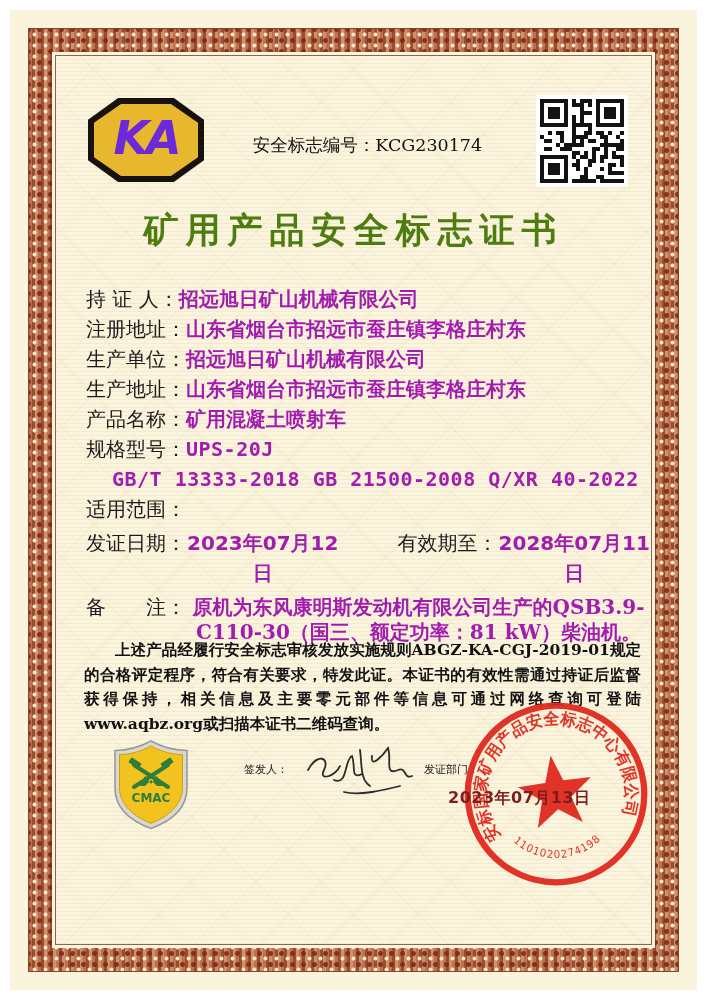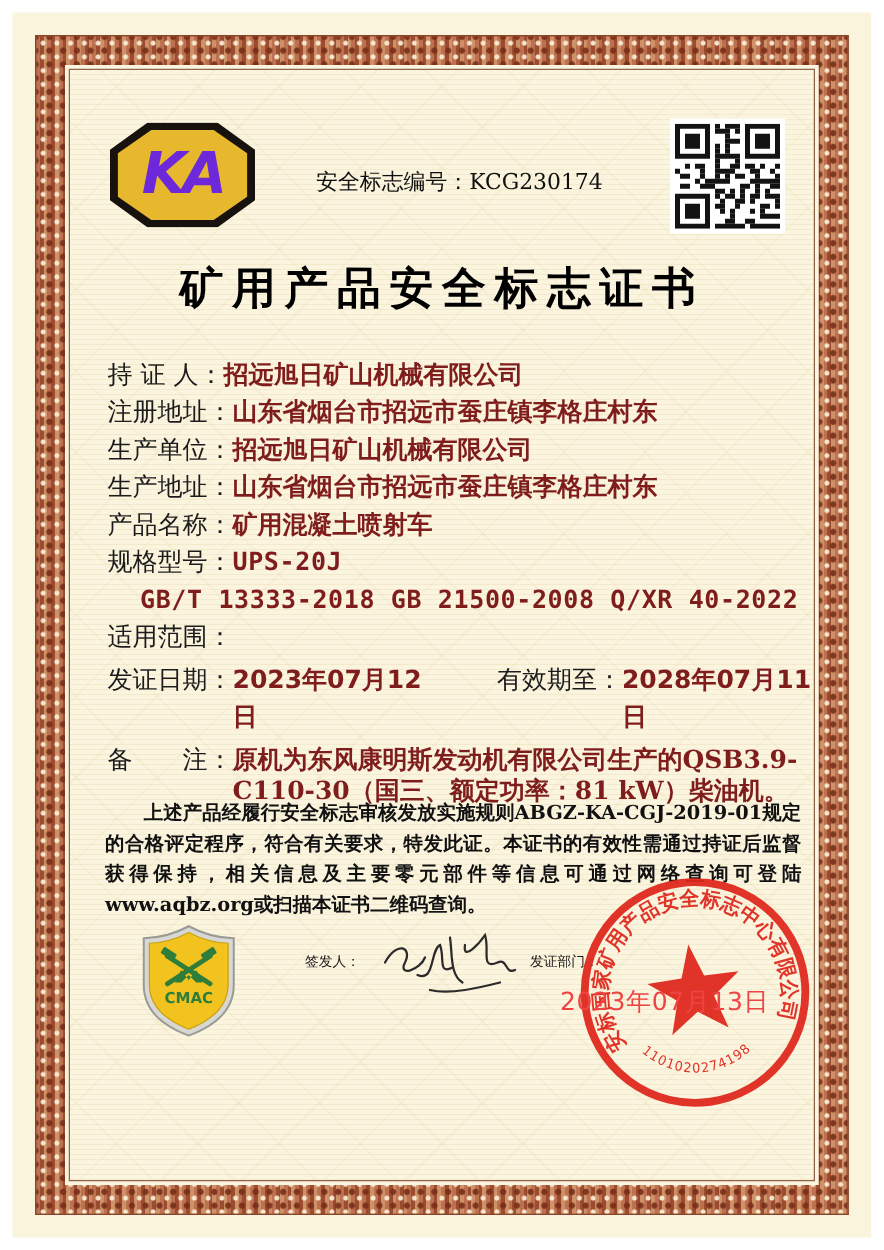--- a/index.html
+++ b/index.html
@@ -34,27 +34,27 @@
   .ka-text{font-family:"DejaVu Sans",sans-serif;font-weight:900;font-style:italic;
     font-size:46px;color:#6d28d9;letter-spacing:-3px;transform:translateY(-2px);}
   
   .cert-no{position:absolute;left:0;right:0;top:133px;text-align:center;
     transform:translateX(14px);font-family:"DejaVu Serif",serif;font-size:17.5px;color:#101010;}
   
   .qr-box{position:absolute;left:536px;top:95px;width:92px;height:92px;background:#ffffff;
     display:flex;align-items:center;justify-content:center;}
   
   .title{position:absolute;left:0;right:0;top:207px;text-align:center;
-    font-family:"DejaVu Serif",serif;font-weight:700;font-size:35px;color:#000000;
+    font-family:"DejaVu Serif",serif;font-weight:700;font-size:35px;color:#4d7c0f;
     letter-spacing:7px;}
   
   .fields{position:absolute;left:86px;top:284px;right:56px;font-size:20px;color:#151515;}
   .frow{display:flex;align-items:flex-start;line-height:30px;min-height:30px;}
   .flabel{flex:0 0 auto;min-width:84px;font-family:"DejaVu Sans",sans-serif;color:#1b1b1b;white-space:pre;}
-  .fvalue{font-family:"DejaVu Serif",serif;font-weight:700;color:#7f1d1d;}
+  .fvalue{font-family:"DejaVu Serif",serif;font-weight:700;color:#a21caf;text-align:center;}
   .fvalue.mono{font-family:"DejaVu Sans Mono",monospace;letter-spacing:.5px;}
   .frow.longlabel .flabel{min-width:0;}
   .frow.longlabel .fvalue{margin-left:26px;}
   .frow.dates{margin-top:4px;}
   .frow.dates .fvalue{font-family:"DejaVu Sans",sans-serif;font-weight:600;}
   .frow.dates .flabel.second{margin-left:58px;}
   .frow.remark{margin-top:4px;}
   .frow.remark .fvalue{line-height:25px;padding-top:3px;max-width:478px;}
   
   .statement{position:absolute;left:84px;right:66px;top:638px;
@@ -63,21 +63,21 @@
   
   .cmac{position:absolute;left:112px;top:740px;width:78px;height:90px;}
   .signer-label,.dept-label{position:absolute;top:762px;font-size:11px;color:#151515;
     font-family:"DejaVu Sans",sans-serif;}
   .signer-label{left:244px;}
   .dept-label{left:424px;}
   .signature{position:absolute;left:300px;top:736px;}
   .seal{position:absolute;left:459px;top:697px;width:194px;height:194px;
     transform:rotate(-8deg);opacity:.93;}
   .stamp-date{position:absolute;left:448px;top:788px;z-index:6;
-    font-family:"DejaVu Sans",sans-serif;font-weight:400;font-size:20px;color:#ef4444;
+    font-family:"DejaVu Sans",sans-serif;font-weight:700;font-size:16px;color:#7f1d1d;
     letter-spacing:.5px;}
 </style>
 </head>
 <body>
 
 <div class="page">
   <div class="paper"></div>
 
   <div class="border-frame">
     <div class="border-cut"></div>

